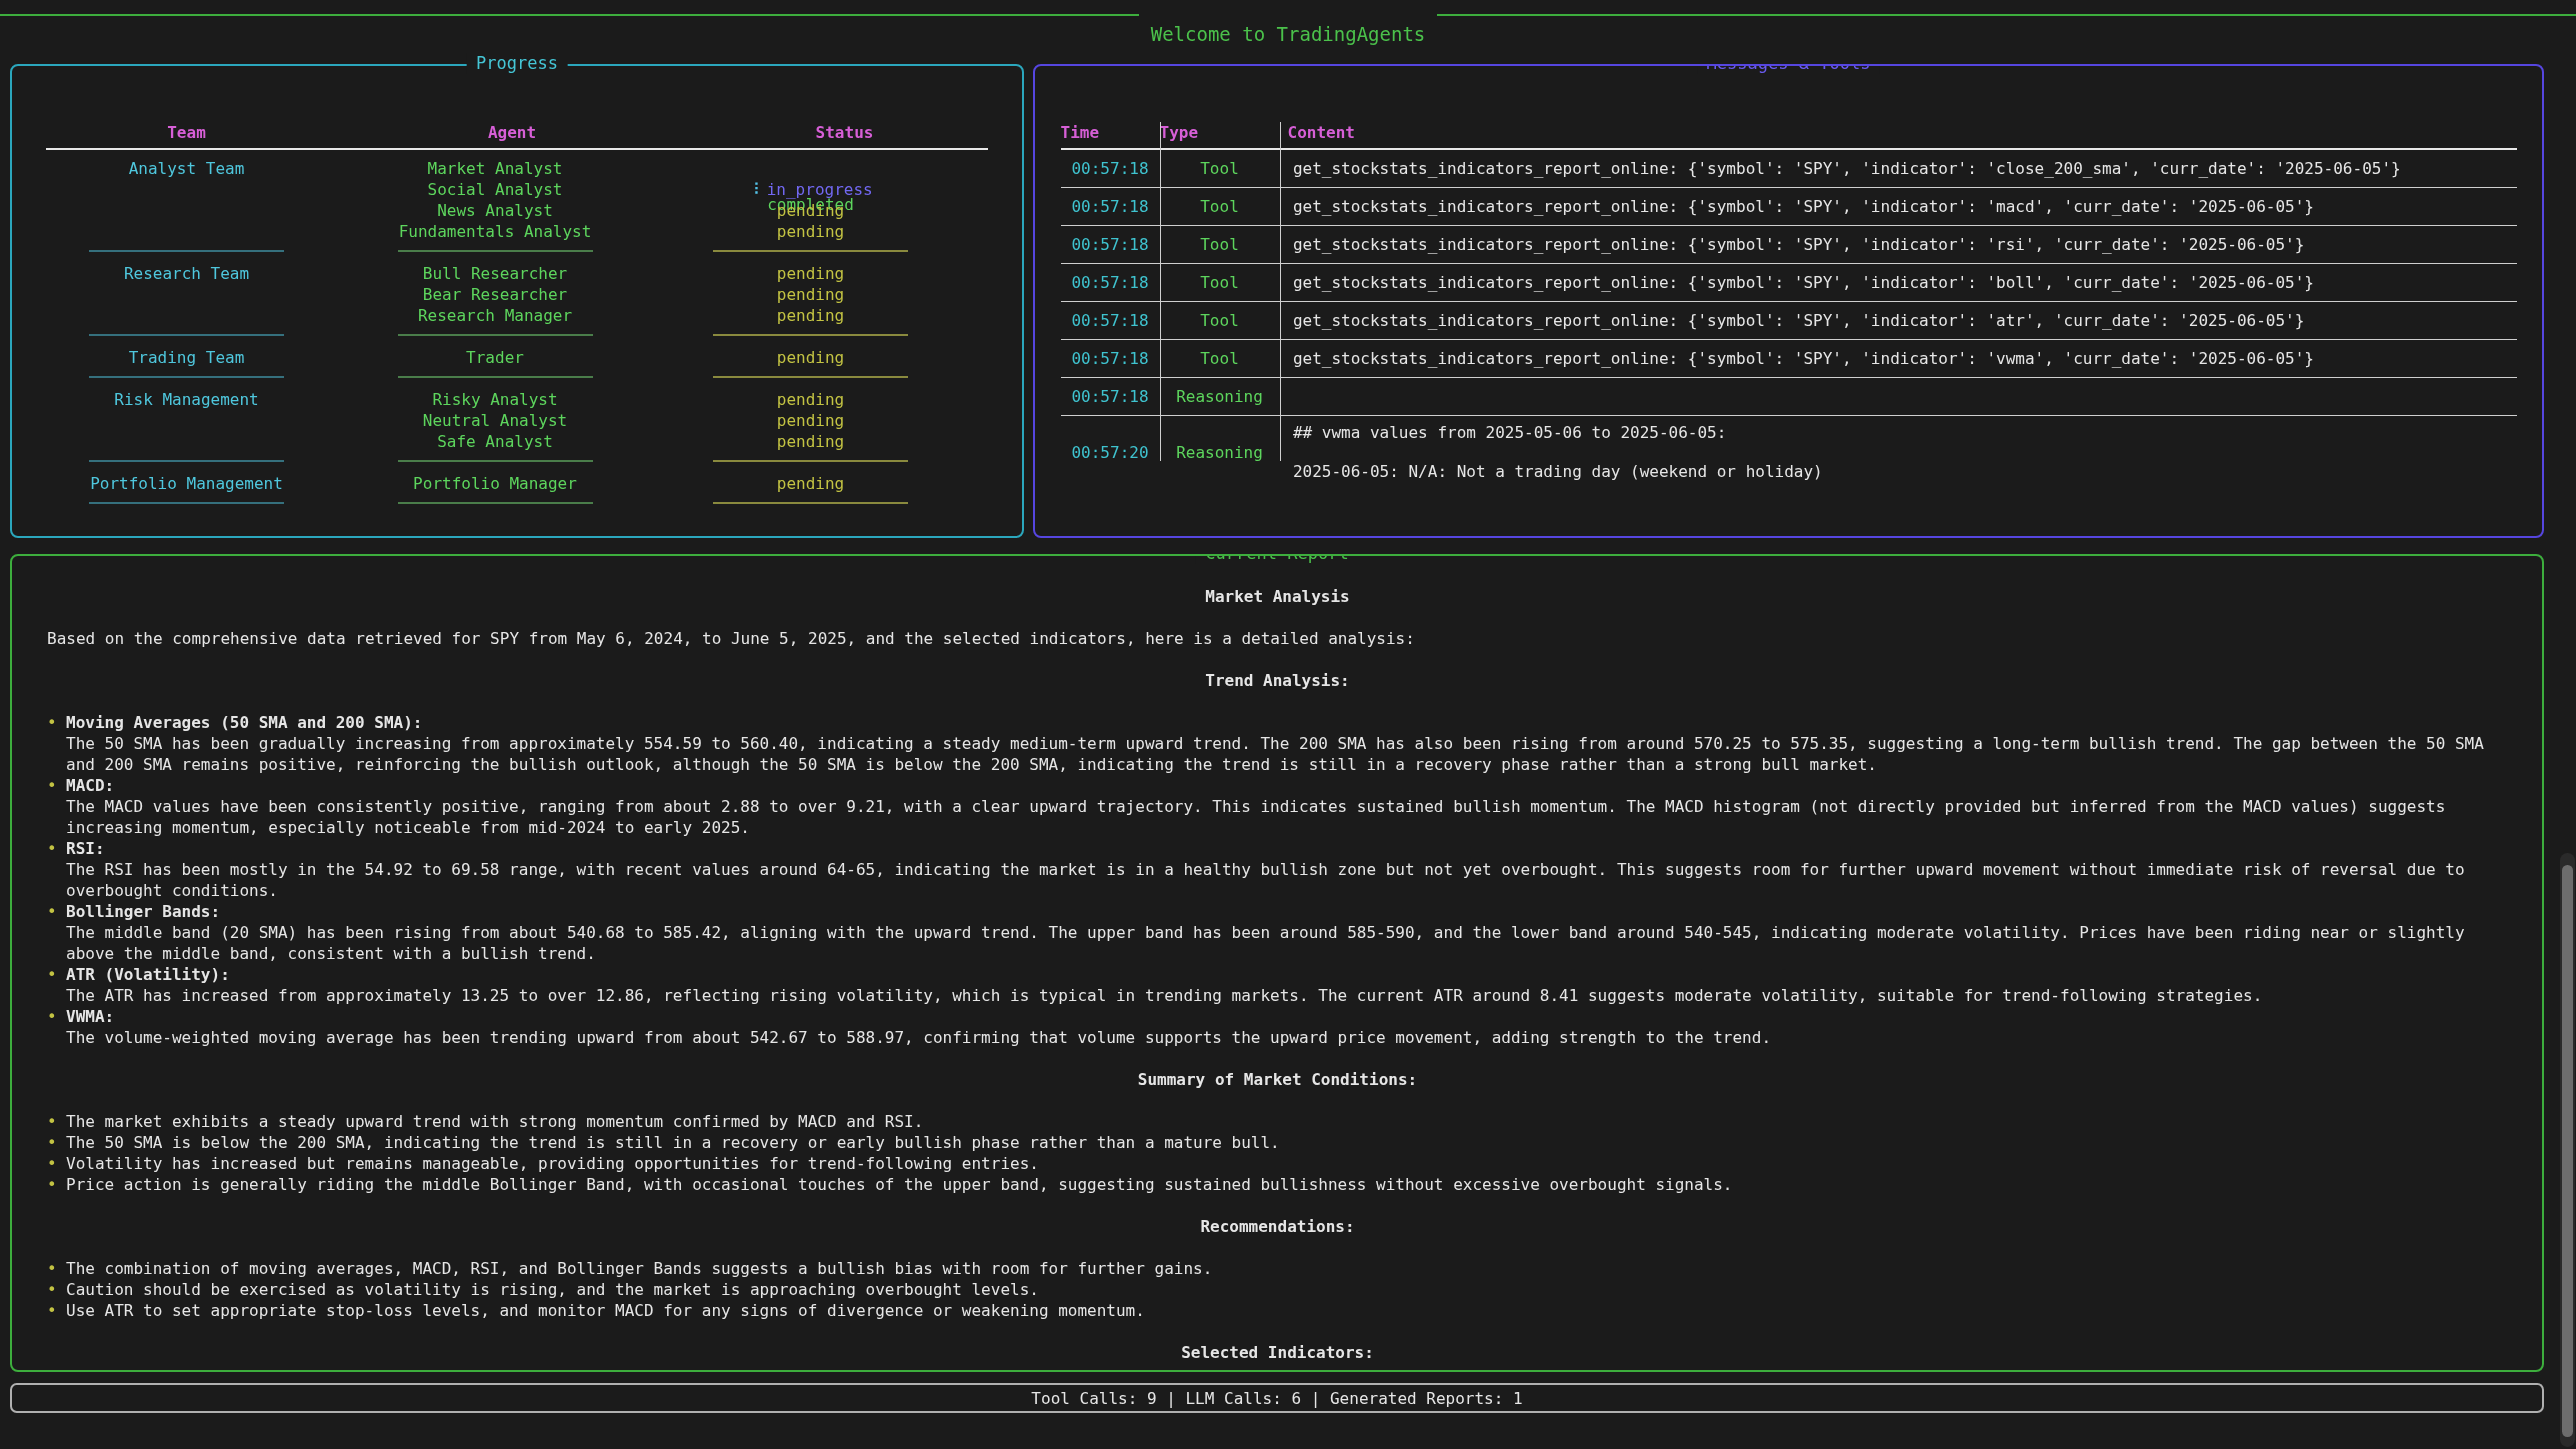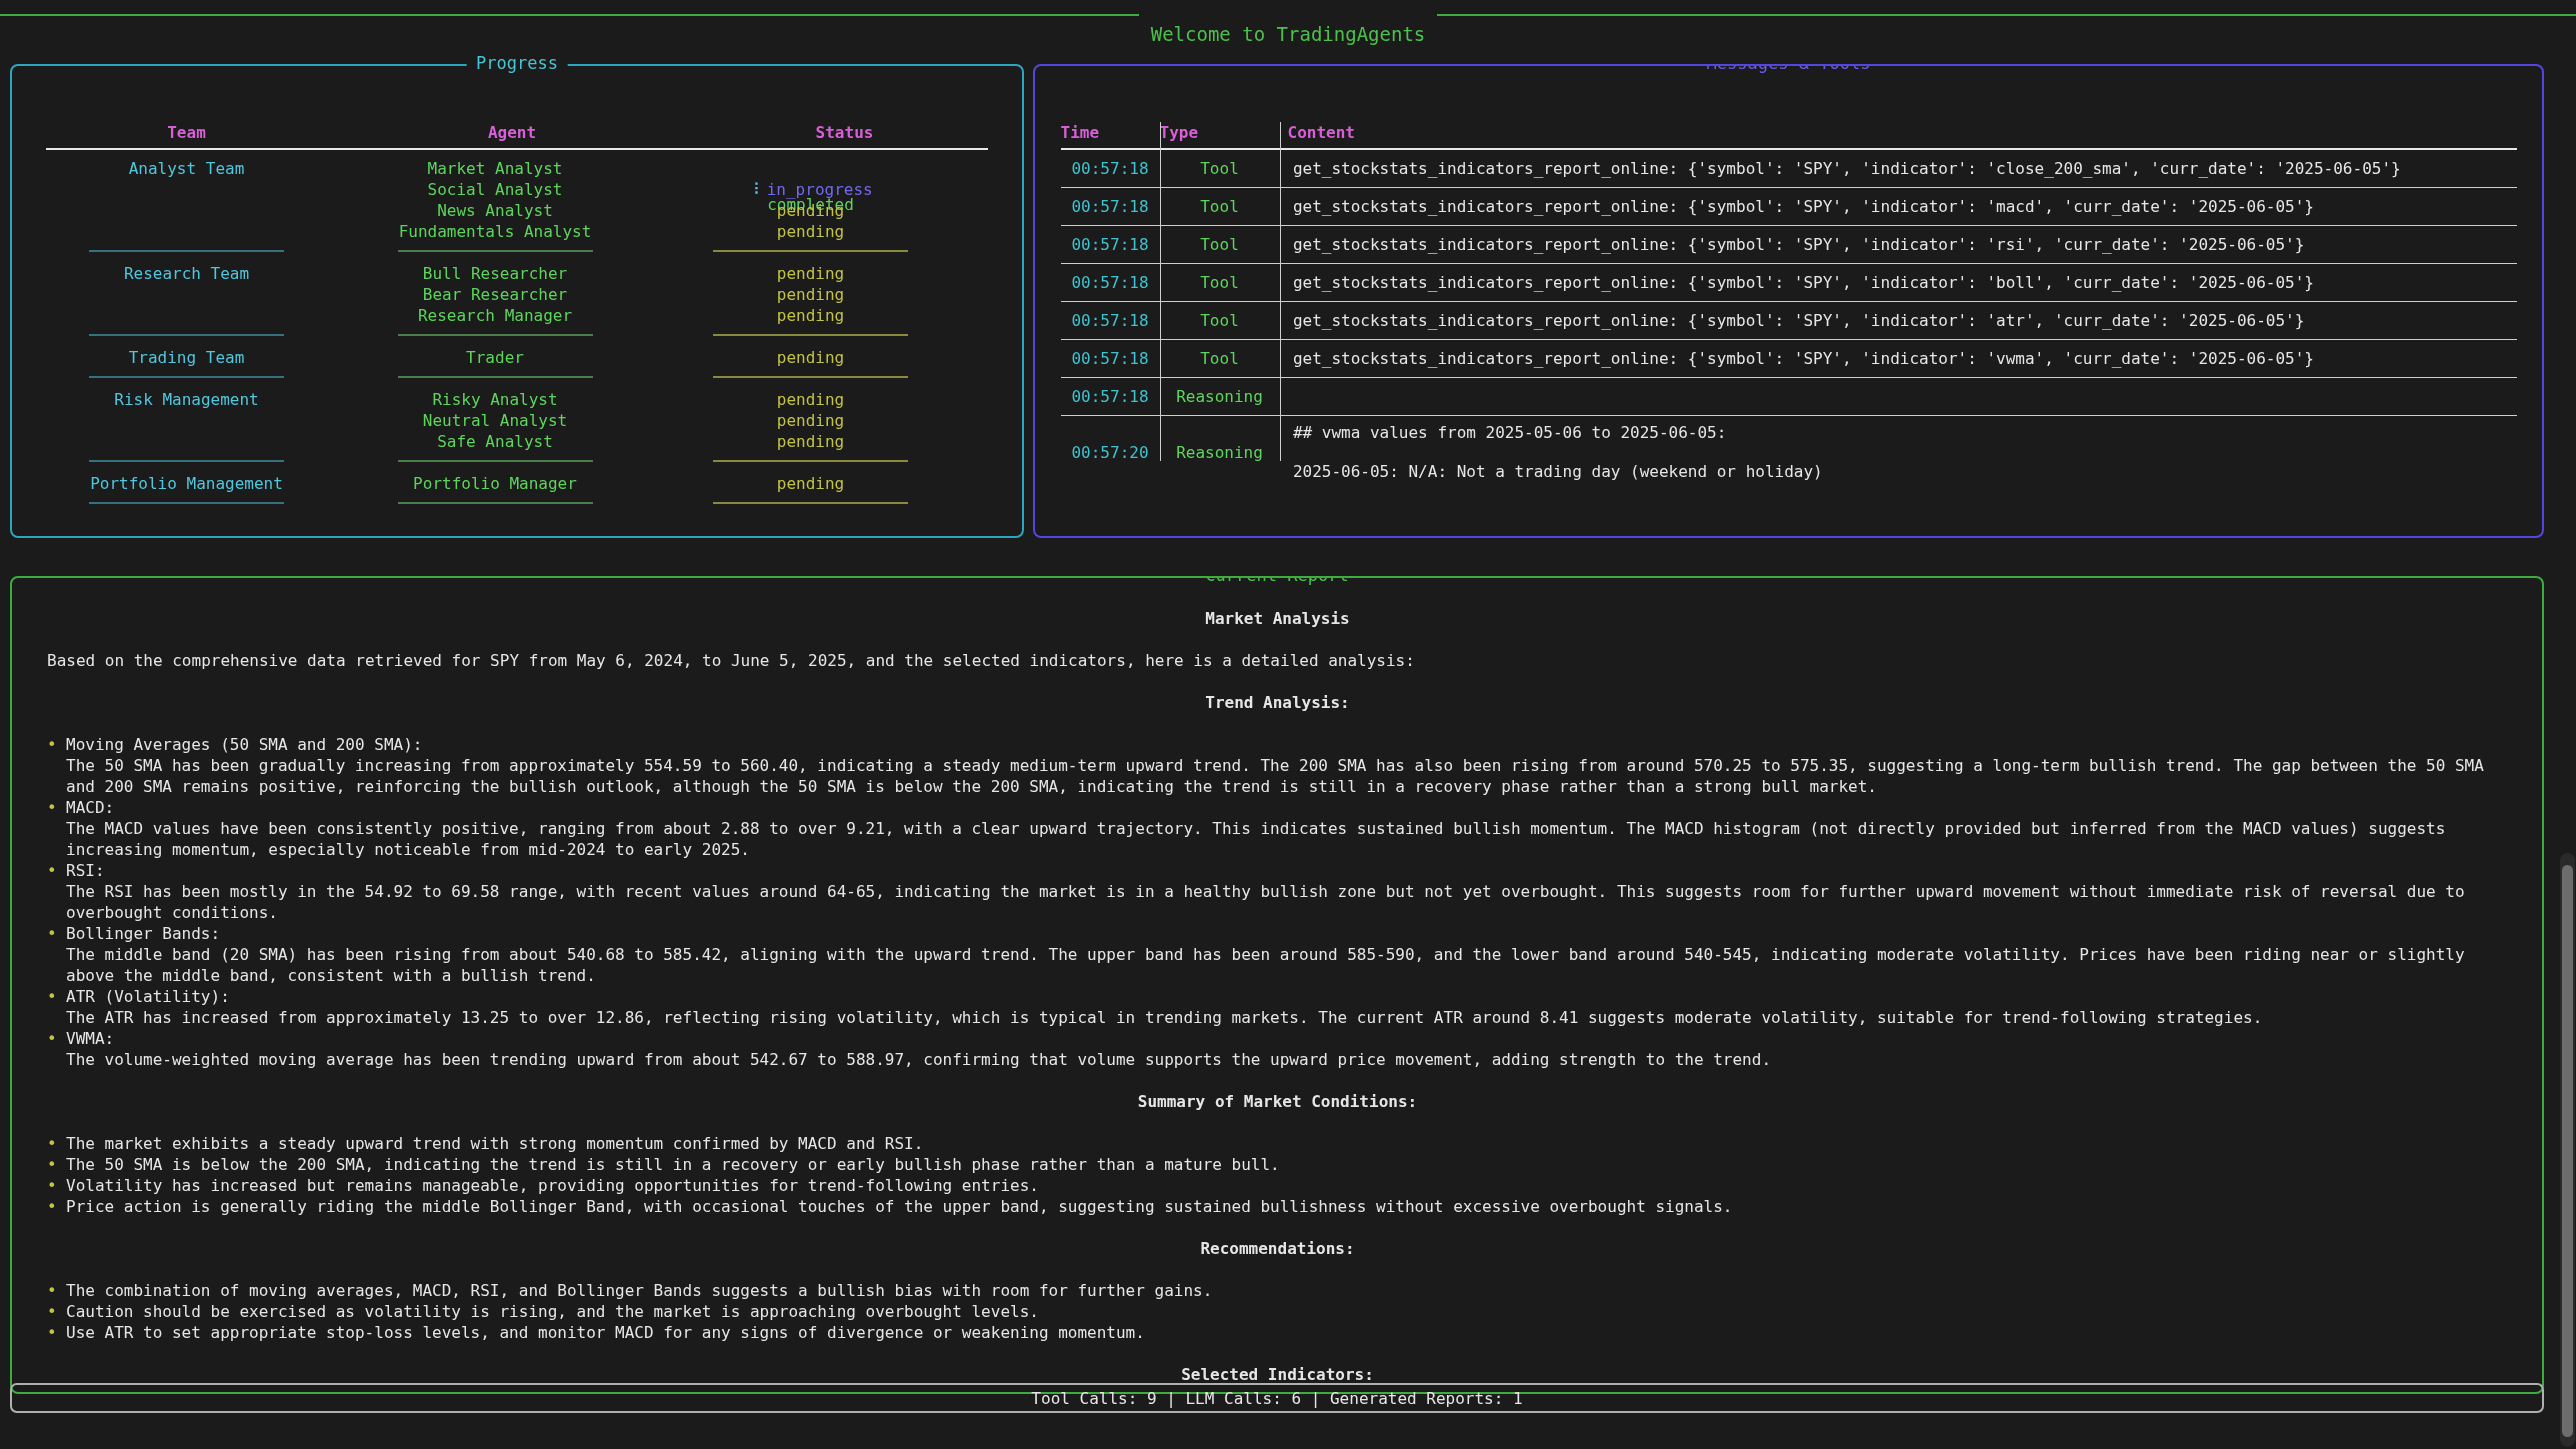--- a/index.html
+++ b/index.html
@@ -53,28 +53,28 @@
     align-items:center; border-bottom:1.3px solid #cfcfcf; }
   .m-row:last-child { border-bottom:none; }
   .m-cell.time { color:#3fc3cf; text-align:center; }
   .m-cell.type { color:#5dd55d; text-align:center; }
   .m-cell.content { padding:6.7px 2.7px 6.7px 13.4px; white-space:pre-line; line-height:19.5px; }
   .vsep { position:absolute; top:0; bottom:27px; width:1.3px; background:#cfcfcf; }
   .vsep.v1 { left:99px; }
   .vsep.v2 { left:219px; }
 
   
-  #report-panel { left:10px; top:576px; width:2534px; height:818px; border-color:#3dae3d; overflow:hidden; }
+  #report-panel { left:10px; top:554px; width:2534px; height:818px; border-color:#3dae3d; overflow:hidden; }
   #report-panel .panel-title { color:#4bc14b; }
   .r-body { padding:9.4px 34px 0 35px; }
   .r-h { text-align:center; font-weight:bold; margin:21px 0; }
   .r-p { margin:0; }
   .bullet { position:relative; padding-left:19px; }
   .bullet .dot { position:absolute; left:0; top:0; color:#c3c343; }
-  .bullet .bt { font-weight:normal; }
+  .bullet .bt { font-weight:bold; }
 
   
   #footer { left:10px; top:1383px; width:2534px; height:30px; position:absolute;
     border:2px solid #b0b0b0; border-radius:6.7px; display:flex; align-items:center; justify-content:center; }
 
   
   .sb-track { position:absolute; right:1.3px; top:853px; width:14.8px; height:594px;
     background:#2a2a2a; border-radius:7.4px; }
   .sb-thumb { position:absolute; right:3.4px; top:865px; width:10.7px; height:572px;
     background:#6d6d6d; border-radius:5.4px; }

